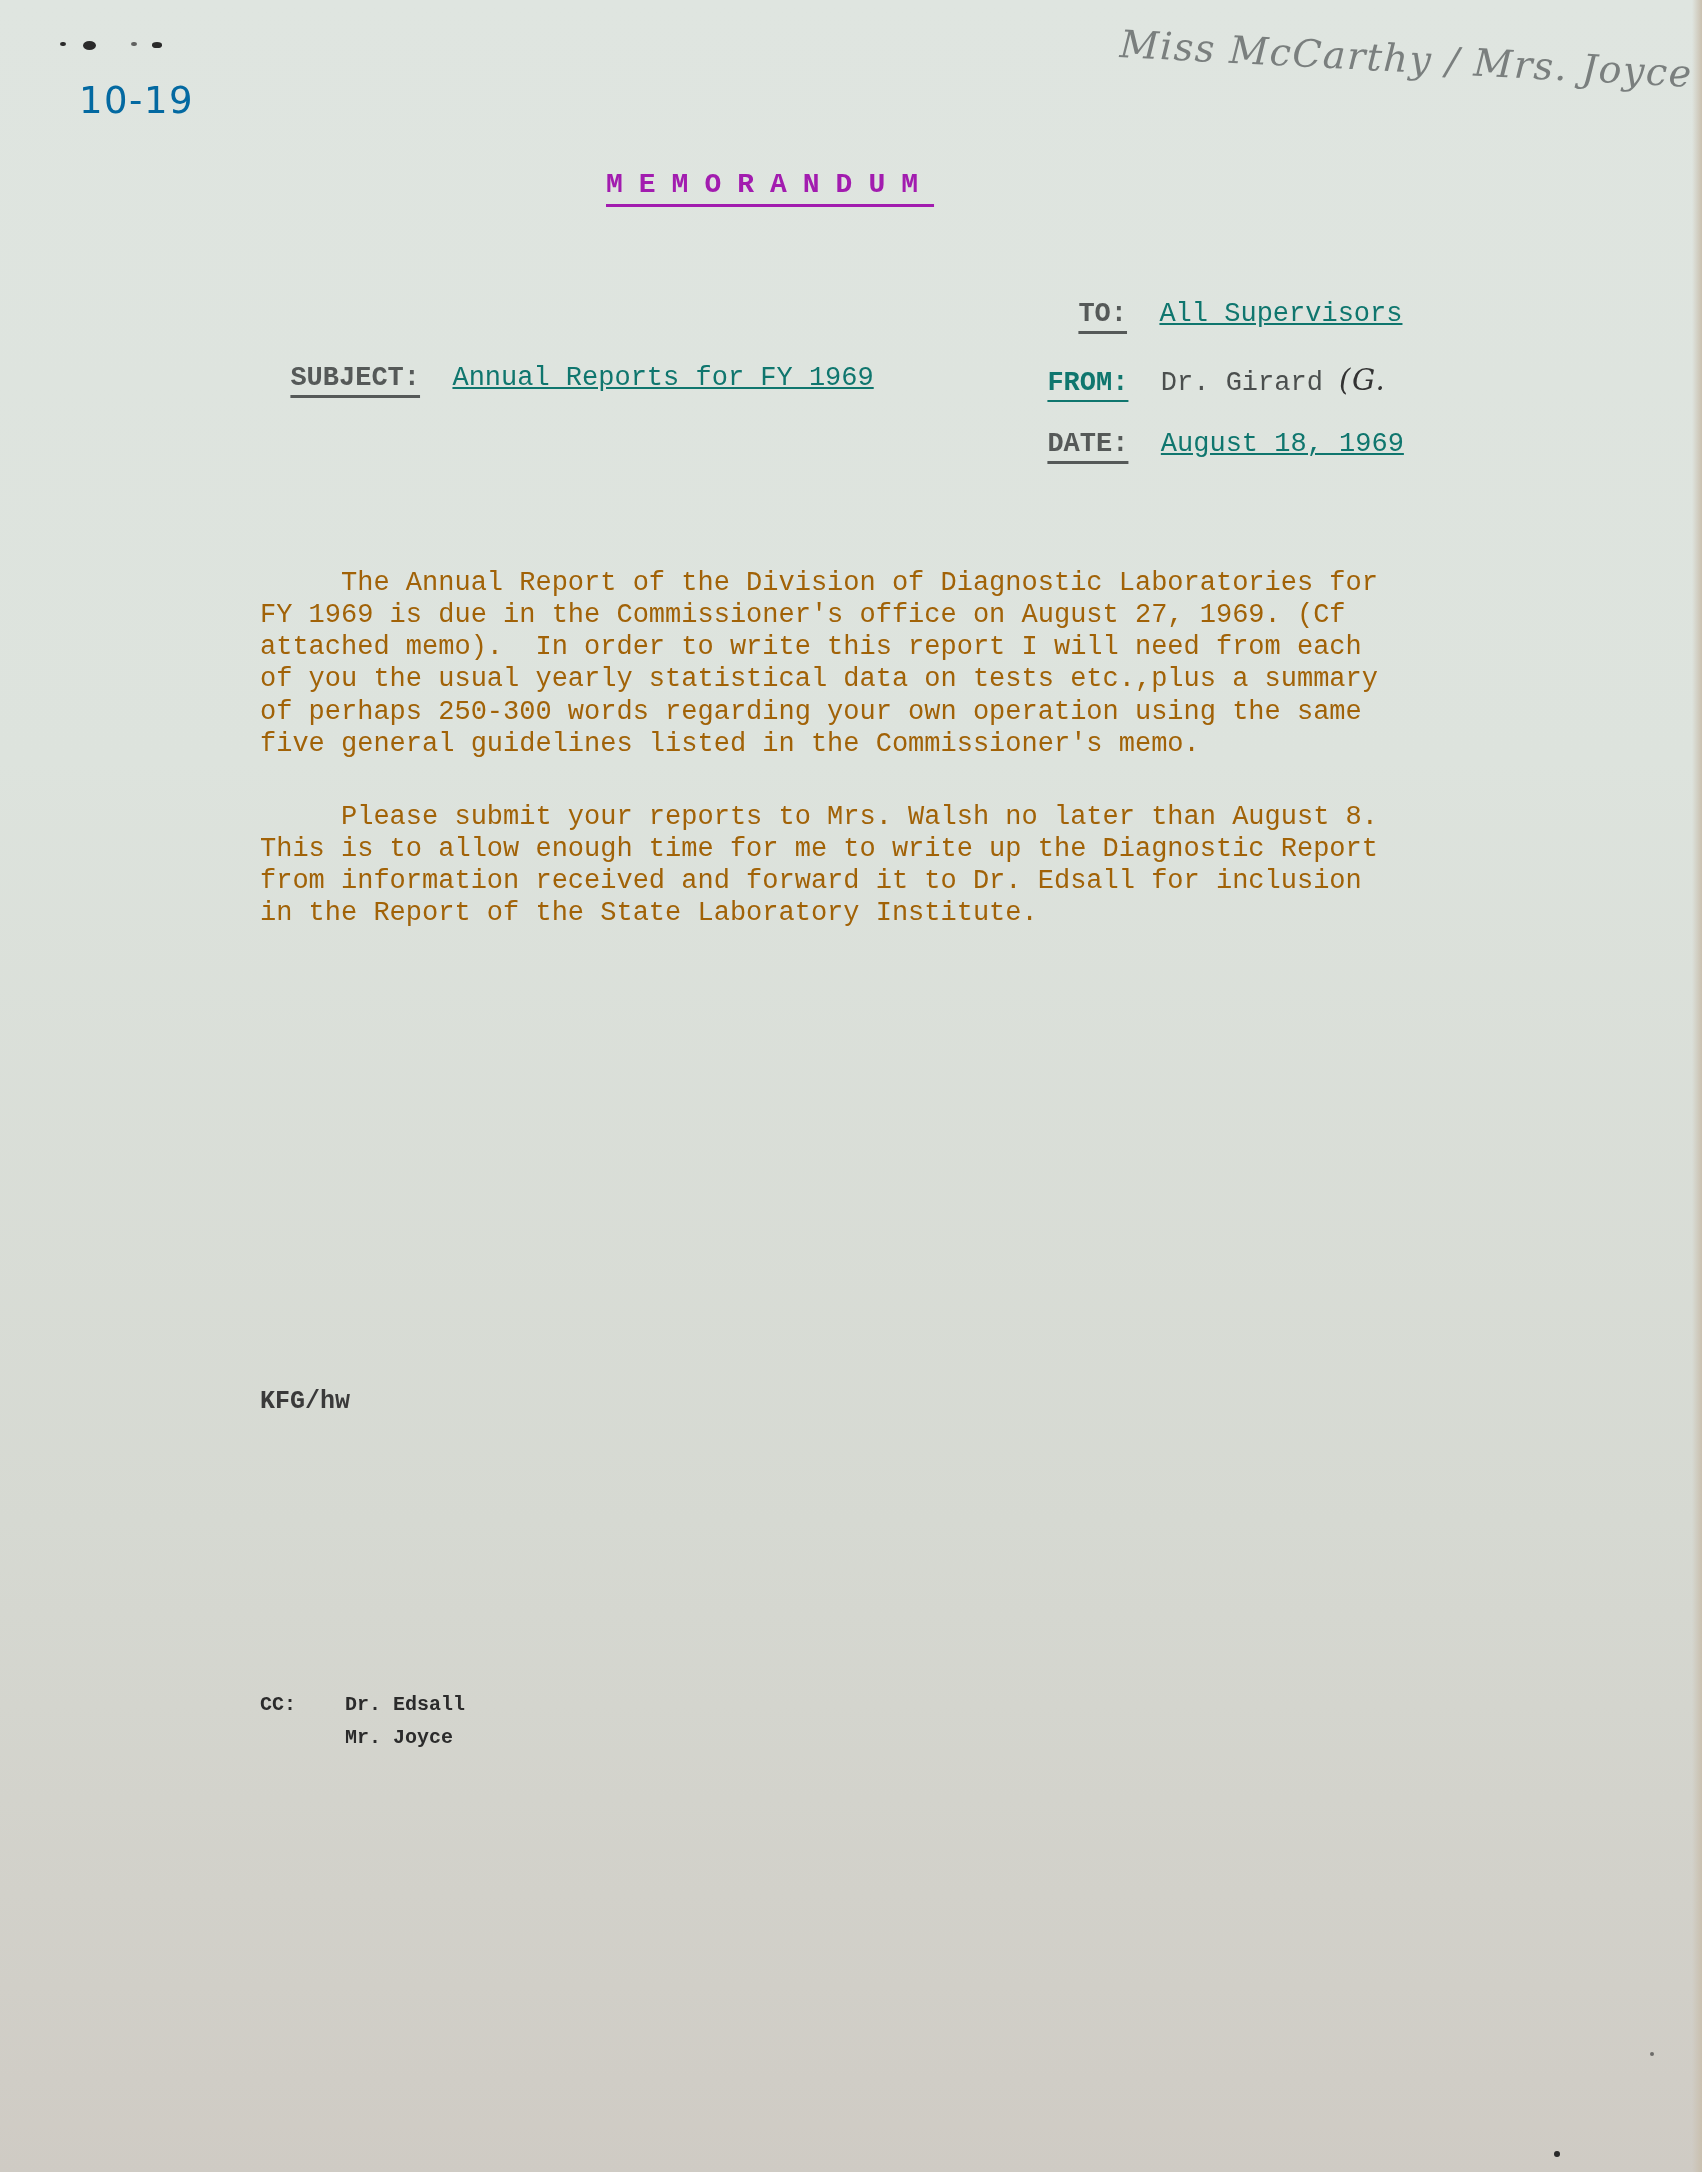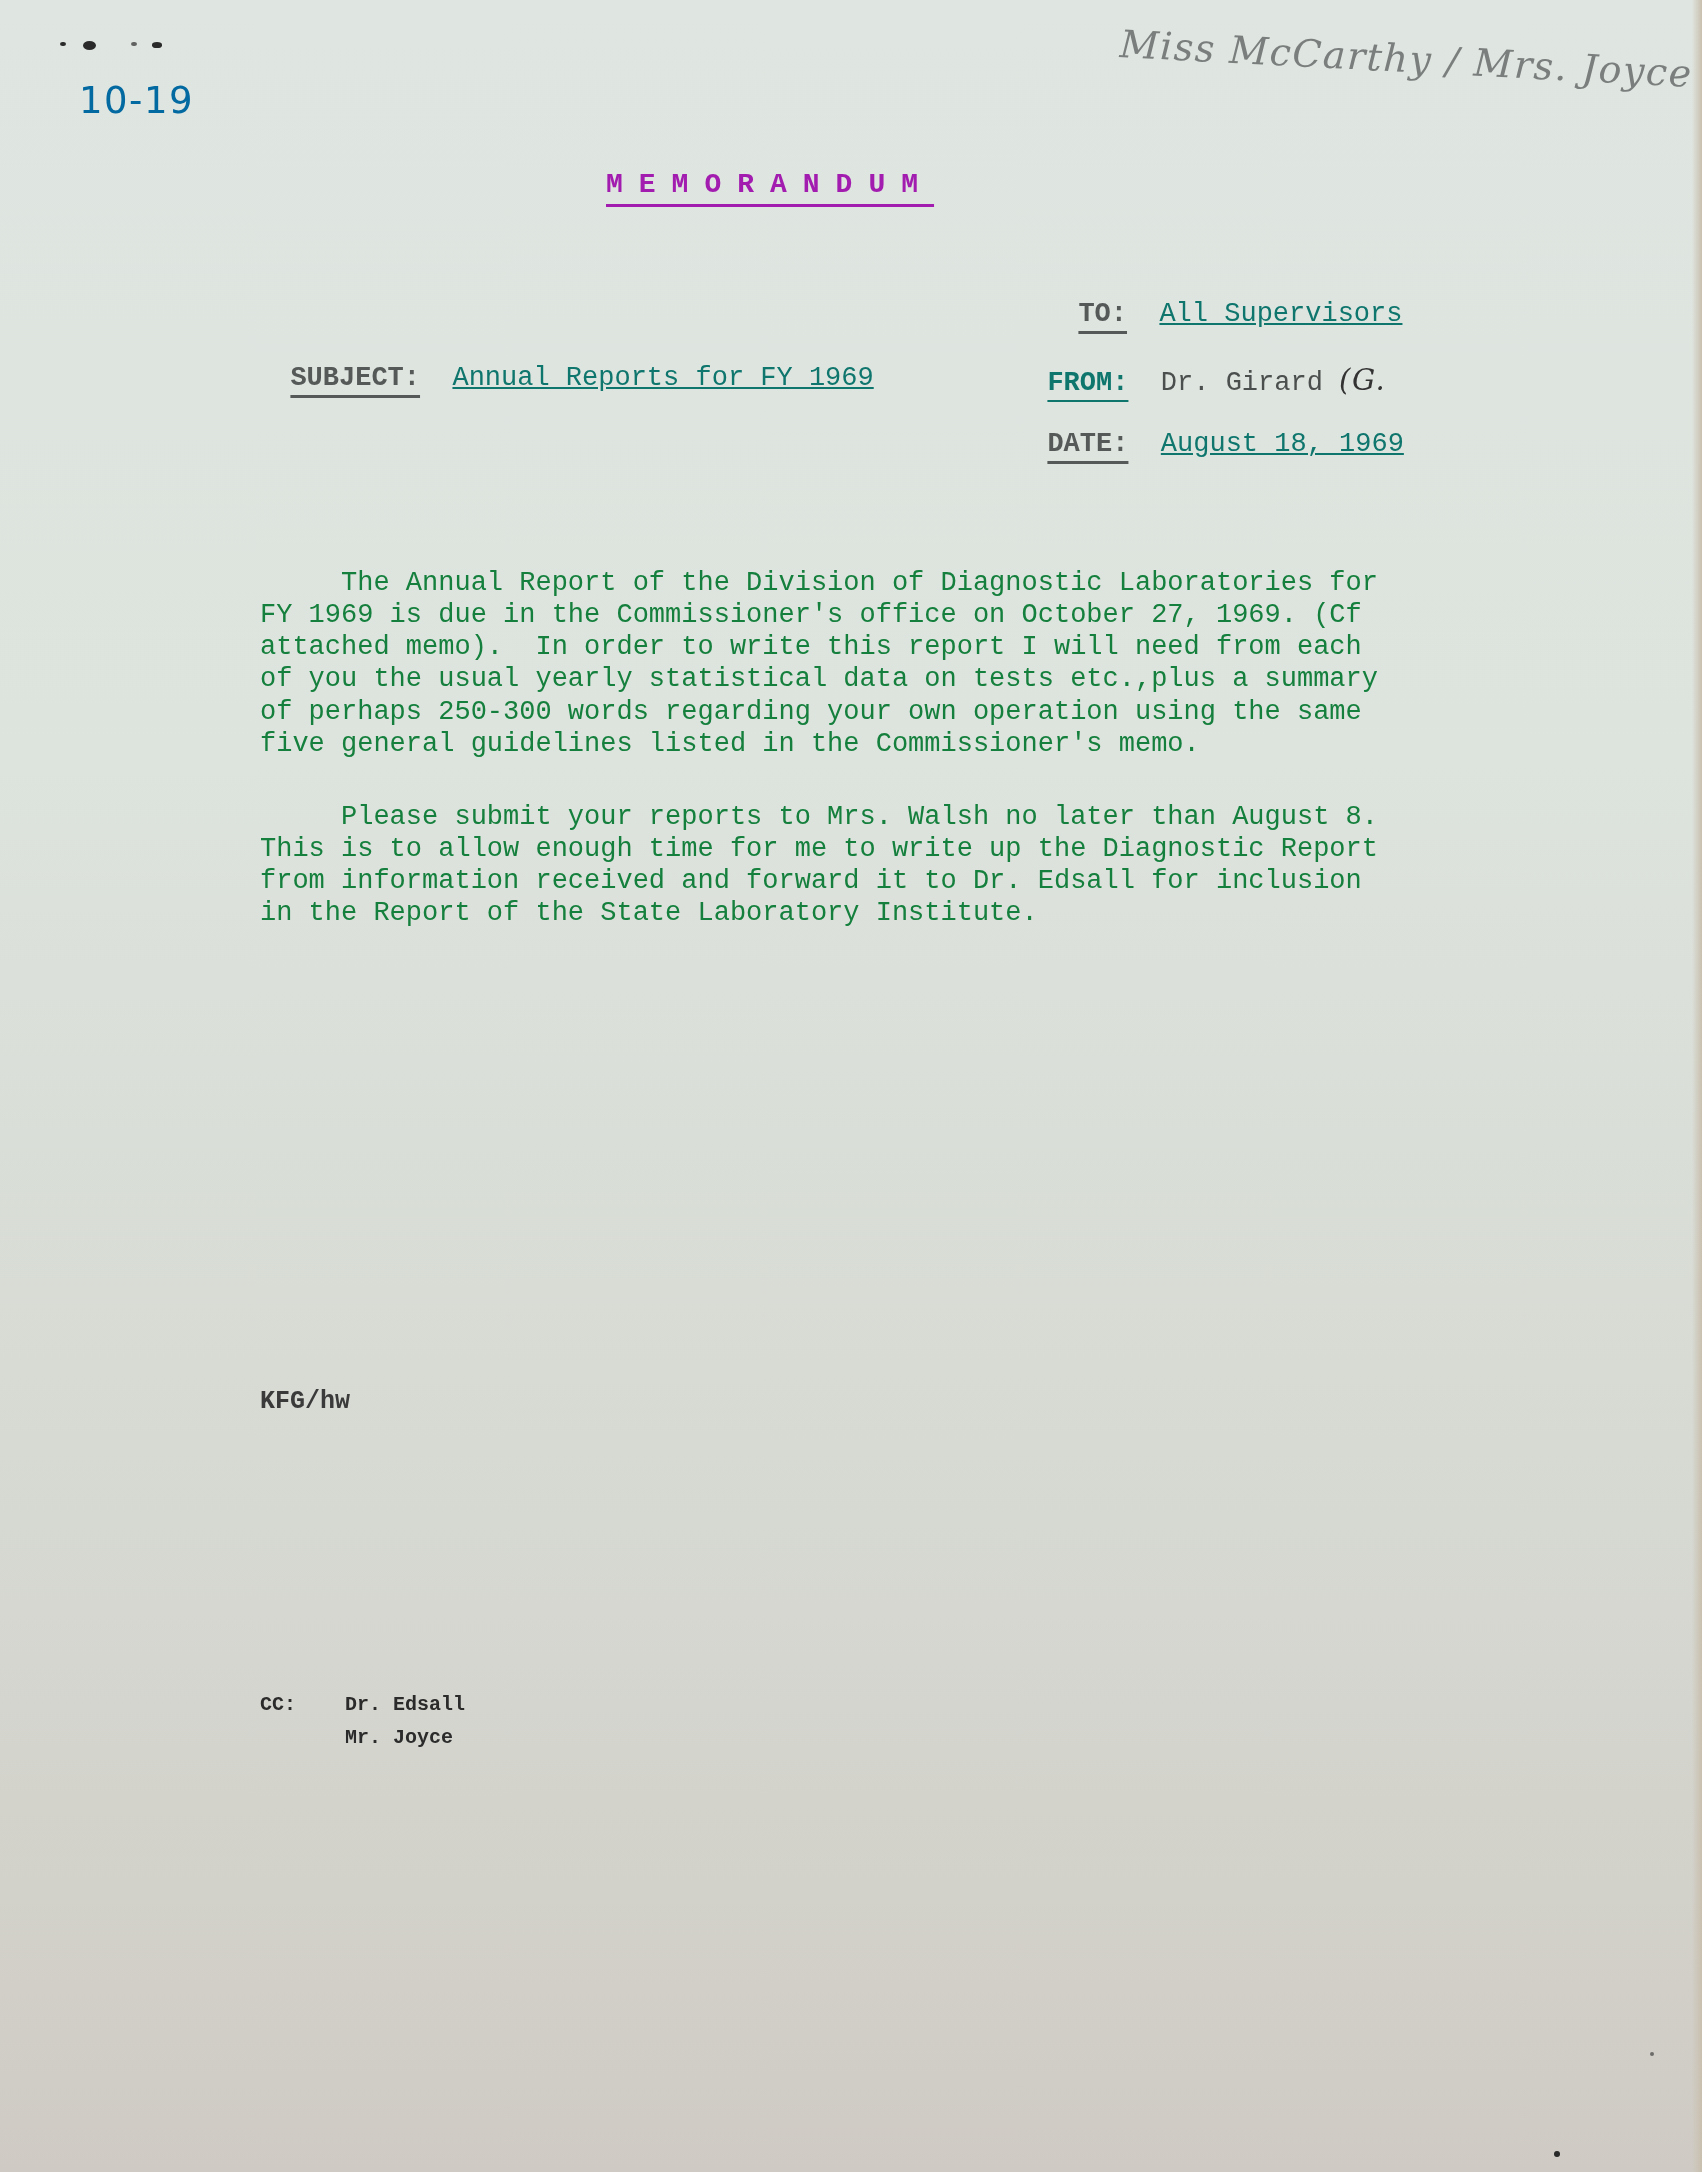--- a/index.html
+++ b/index.html
@@ -21,21 +21,21 @@
     .type { position: absolute; white-space: pre; font-size: 27px; color: #4b4f4e; }
     .ul { text-decoration: underline; text-decoration-thickness: 2.9px; text-underline-offset: 10.2px; }
     .title {
       position: absolute; left: 606px; top: 169px; font-size: 28px; font-weight: bold;
       letter-spacing: 16px; color: #a21caf;
       text-decoration: underline; text-decoration-thickness: 2.9px; text-underline-offset: 11.7px;
     }
     .label { font-weight: bold; color: #555958; }
     .faded { color: #0f766e; text-decoration: underline; }
     .body-line {
-      position: absolute; left: 260px; font-size: 27px; white-space: pre; color: #15803d;
+      position: absolute; left: 260px; font-size: 27px; white-space: pre; color: #a16207;
     }
     .cc { position: absolute; font-size: 20px; font-weight: bold; color: #2b2b2b; white-space: pre; }
     .initials { position: absolute; left: 260px; top: 1387px; font-size: 25px; font-weight: bold; color: #3a3a3a; }
   </style>
 </head>
 <body>
 
 <div class="paper-edge"></div>
 
 <div class="speck" style="left:60px;top:42px;width:5.8px;height:4.4px;"></div>
@@ -61,21 +61,21 @@
 <div class="type" style="left:1015px;top:333px;">
   <span class="label ul faded">FROM:</span><span>  </span><span>Dr. Girard</span><span> </span><span class="hand" style="position:relative;font-size:29px;color:#333;">(G.</span>
 </div>
 
 <div class="type" style="left:1015px;top:399px;">
   <span class="label ul">DATE:</span><span>  </span><span class="faded">August 18, 1969</span>
 </div>
 
 <div>
   <div class="body-line" style="top:568px;">     The Annual Report of the Division of Diagnostic Laboratories for</div>
-  <div class="body-line" style="top:600px;">FY 1969 is due in the Commissioner's office on October 27, 1969. (Cf</div>
+  <div class="body-line" style="top:600px;">FY 1969 is due in the Commissioner's office on August 27, 1969. (Cf</div>
   <div class="body-line" style="top:632px;">attached memo).  In order to write this report I will need from each</div>
   <div class="body-line" style="top:664px;">of you the usual yearly statistical data on tests etc.,plus a summary</div>
   <div class="body-line" style="top:697px;">of perhaps 250-300 words regarding your own operation using the same</div>
   <div class="body-line" style="top:729px;">five general guidelines listed in the Commissioner's memo.</div>
 </div>
 
 <div>
   <div class="body-line" style="top:802px;">     Please submit your reports to Mrs. Walsh no later than August 8.</div>
   <div class="body-line" style="top:834px;">This is to allow enough time for me to write up the Diagnostic Report</div>
   <div class="body-line" style="top:866px;">from information received and forward it to Dr. Edsall for inclusion</div>

